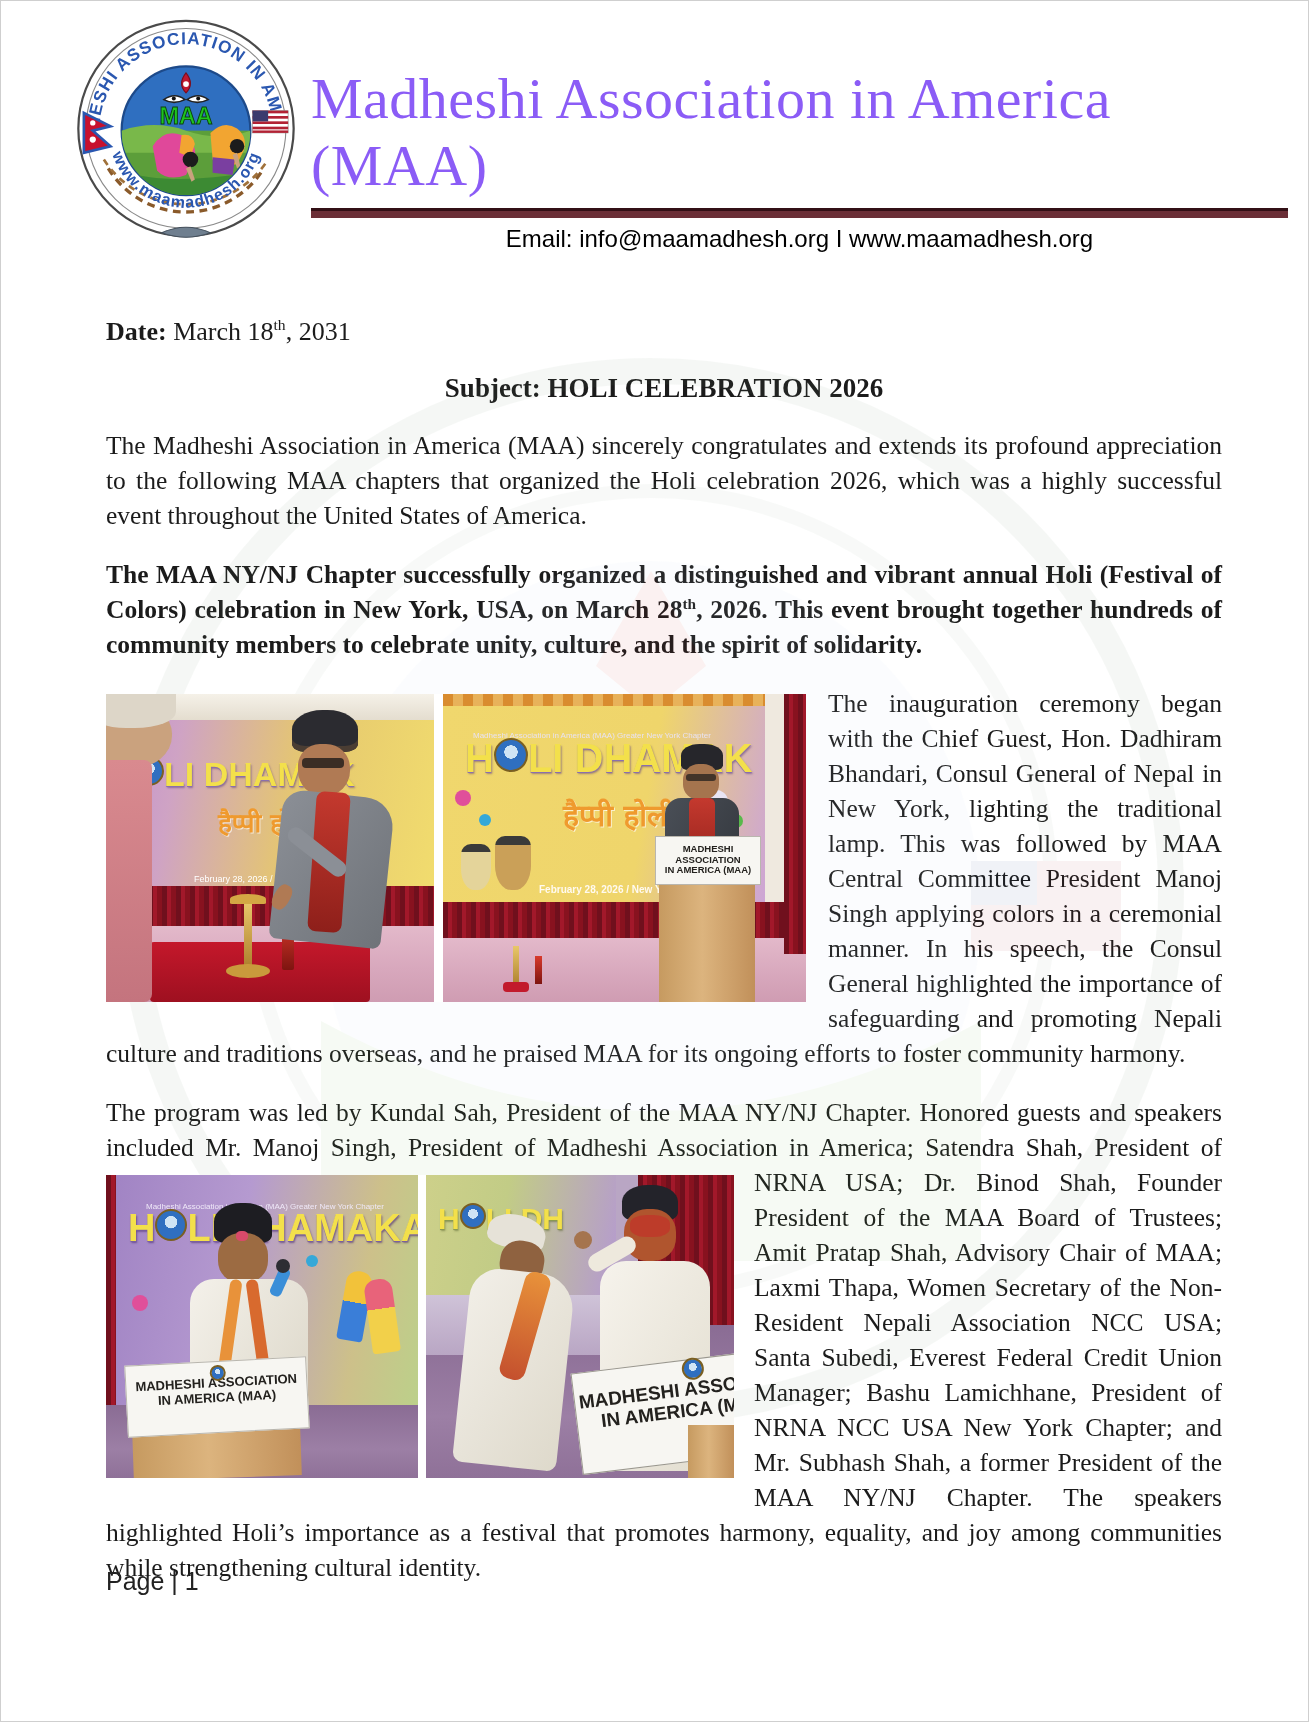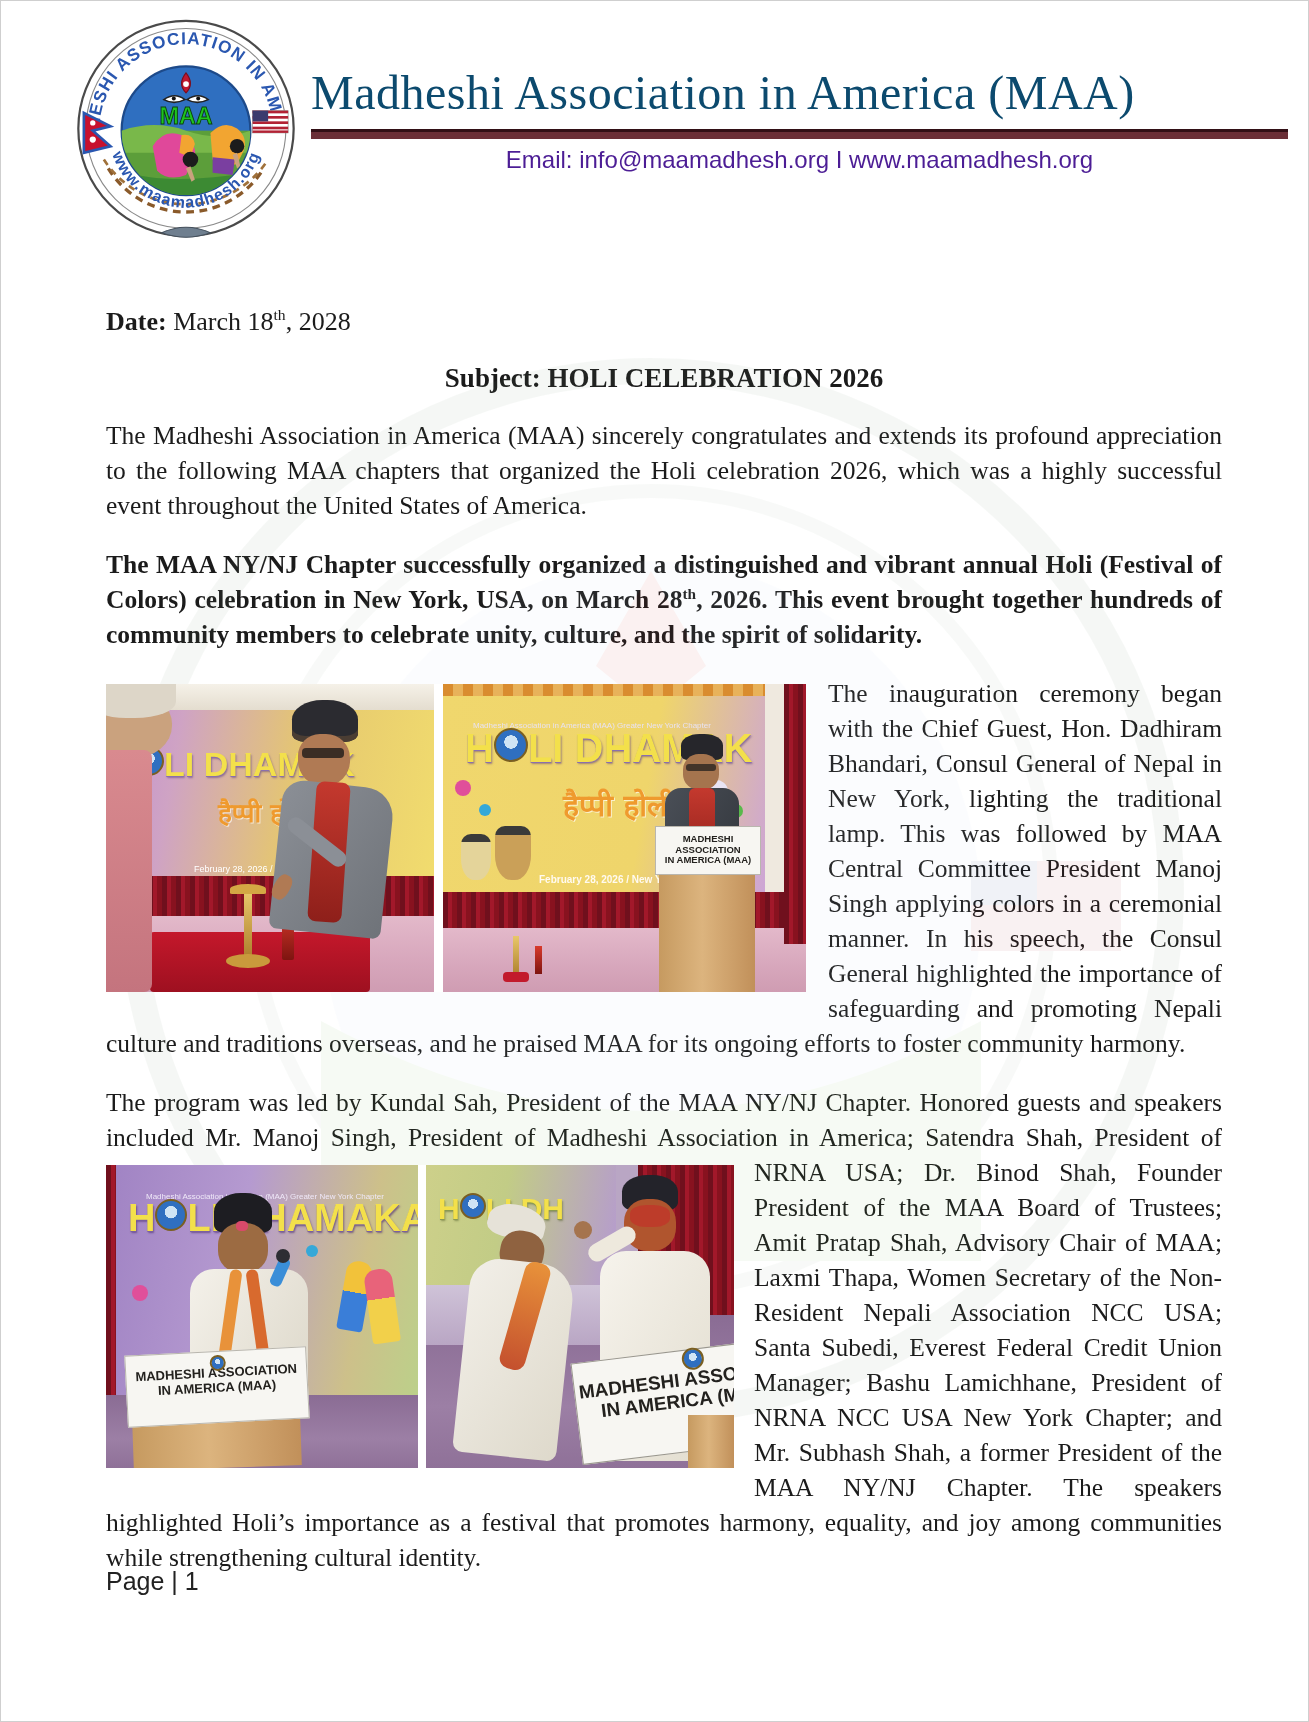--- a/index.html
+++ b/index.html
@@ -4,23 +4,23 @@
 <style>
   html,body{margin:0;padding:0;background:#e8e8e8;}
   .page{position:relative;width:1309px;height:1722px;background:#ffffff;margin:0 auto;
         font-family:"Liberation Serif", serif;color:#1b1b1b;overflow:hidden;border:1px solid #cfcfcf;box-sizing:border-box;}
   .abs{position:absolute;}
 
   
   .header{position:relative;display:flex;padding:14px 20px 0 74px;}
   .logo-wrap{width:222px;height:228px;flex:0 0 auto;}
   .header-right{flex:1;margin-left:14px;padding-top:50px;}
-  .org-title{font-size:48px;font-weight:normal;letter-spacing:.5px;margin:0;color:#0c4a6e;}
+  .org-title{font-size:58px;font-weight:normal;letter-spacing:.5px;margin:0;color:#8b5cf6;}
   .rule{height:7px;background:#6b2f37;border-top:3px solid #321016;margin-top:9px;}
-  .contact{font-family:"Liberation Sans", sans-serif;font-size:24px;color:#4c1d95;text-align:center;margin-top:7px;}
+  .contact{font-family:"Liberation Sans", sans-serif;font-size:24px;color:#000000;text-align:center;margin-top:7px;}
 
   
   .content{margin:0 86px 0 105px;}
   .date-line{font-size:26px;margin:64px 0 0 0;}
   .press{font-size:26px;text-align:center;margin:32px 0 0 0;}
   .press span{text-decoration:underline;}
   .subject{font-size:27px;font-weight:bold;text-align:center;margin:26px 0 0 0;}
   .body-p{font-size:25.5px;line-height:35px;text-align:justify;margin:24px 0 0 0;}
   .body-p.bold{font-weight:bold;}
   sup.sp{font-size:60%;vertical-align:super;line-height:0;}
@@ -140,21 +140,21 @@
     </div>
     <div class="header-right">
       <h1 class="org-title">Madheshi Association in America (MAA)</h1>
       <div class="rule"></div>
       <div class="contact">Email: info@maamadhesh.org I www.maamadhesh.org</div>
     </div>
   </div>
 
   <div class="content">
 
-    <p class="date-line"><b>Date:</b><span> March 18</span><sup class="sp">th</sup><span>, 2028</span></p>
+    <p class="date-line"><b>Date:</b><span> March 18</span><sup class="sp">th</sup><span>, 2031</span></p>
 
 
     <p class="subject">Subject: HOLI CELEBRATION 2026</p>
 
     <p class="body-p">The Madheshi Association in America (MAA) sincerely congratulates and extends its profound appreciation to the following MAA chapters that organized the Holi celebration 2026, which was a highly successful event throughout the United States of America.</p>
 
     <p class="body-p bold"><span>The MAA NY/NJ Chapter successfully organized a distinguished and vibrant annual Holi (Festival of Colors) celebration in New York, USA, on March 28</span><sup class="sp">th</sup><span>, 2026. This event brought together hundreds of community members to celebrate unity, culture, and the spirit of solidarity.</span></p>
 
     <p class="body-p">
       <span class="photo photo1">

